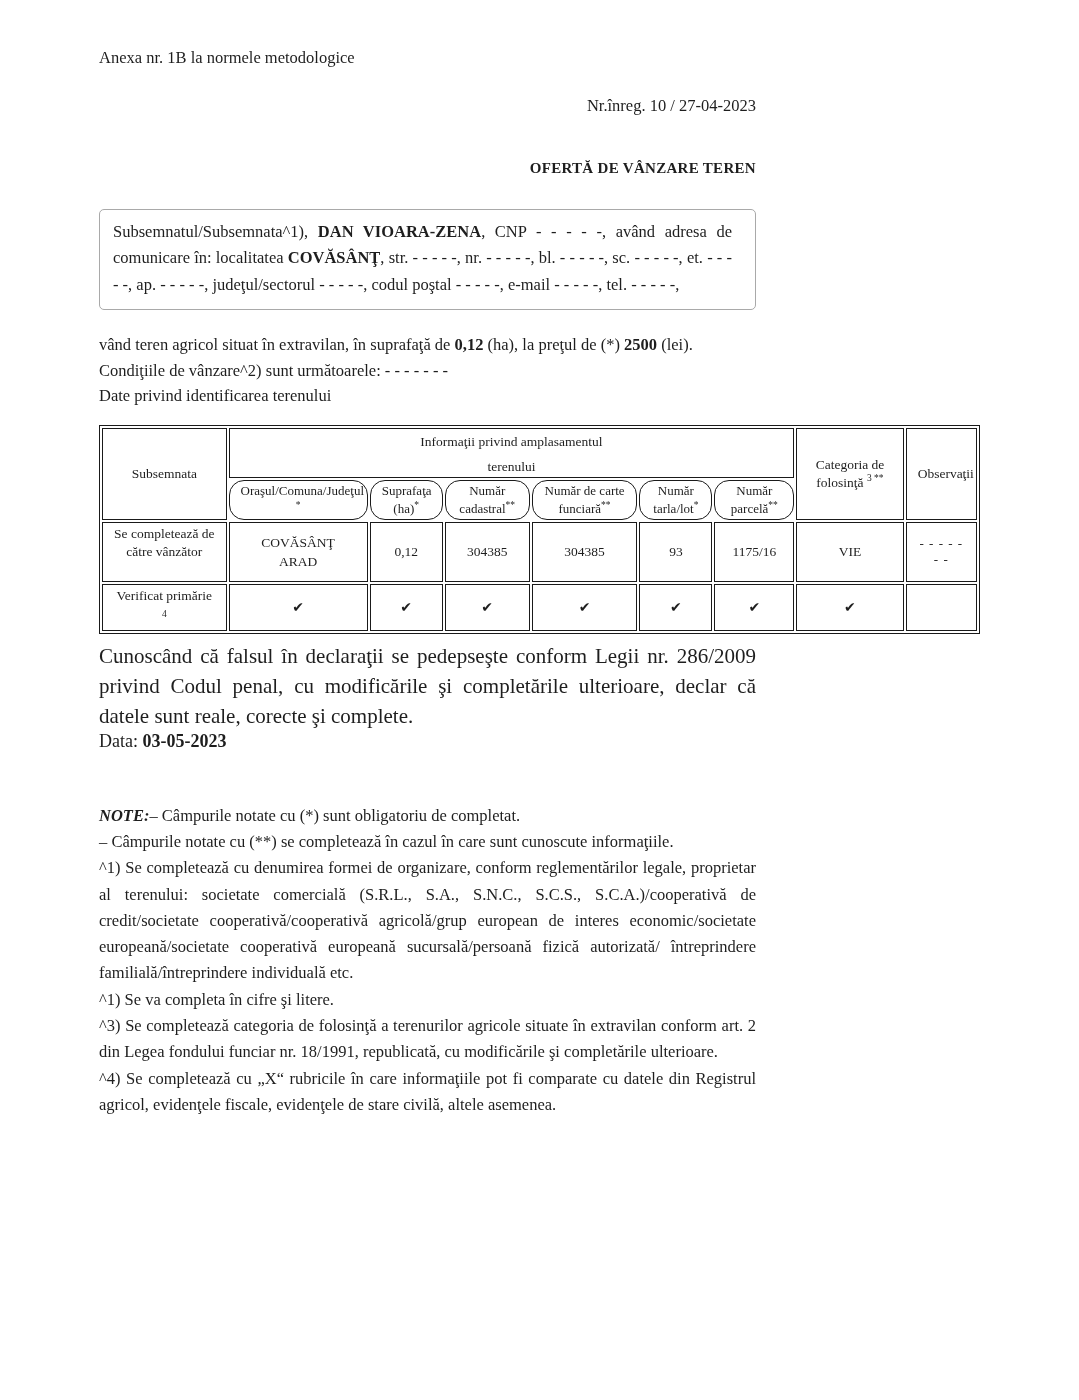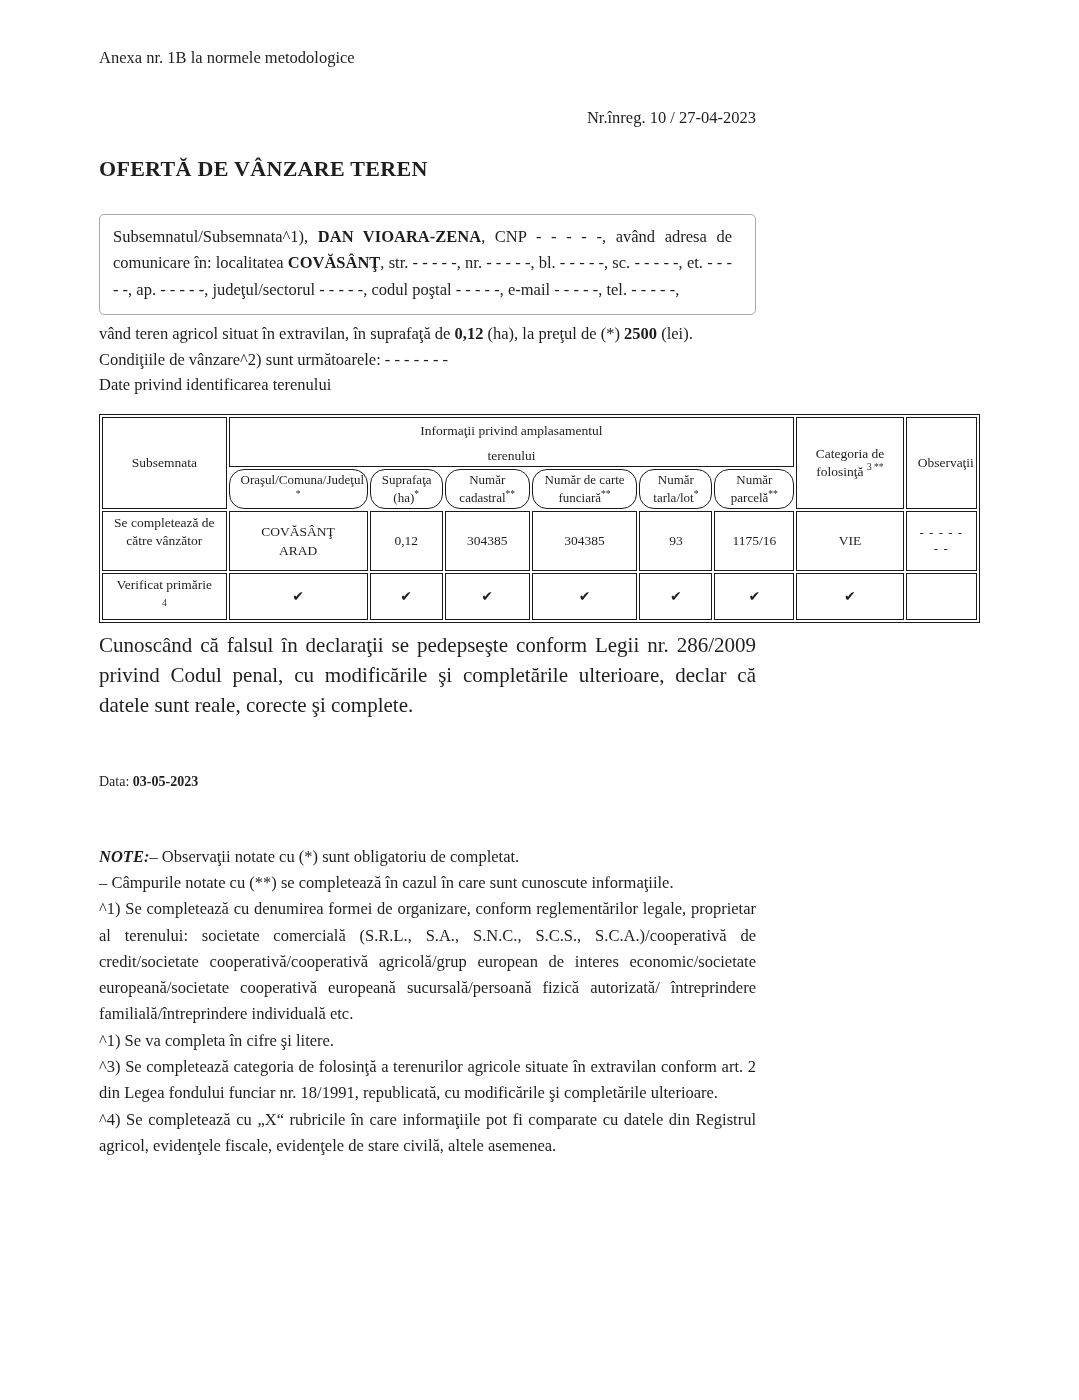--- a/index.html
+++ b/index.html
@@ -7,35 +7,35 @@
   body {
     width: 1079px; height: 1400px;
     font-family: "Liberation Serif", "DejaVu Serif", serif;
     color: #1e1e1e;
     position: relative;
     overflow: hidden;
   }
   .page { padding: 48px 99px 0 99px; width: 855px; }
 
   .anexa { font-size: 16.5px; line-height: 20px; }
-  .nr-inreg { font-size: 16.5px; line-height: 20px; text-align: right; margin-top: 40px; }
-  .doc-title { font-size: 22px; font-weight: bold; text-align: left; margin-top: 28px; letter-spacing: 0.3px; }
+  .nr-inreg { font-size: 16.5px; line-height: 20px; text-align: right; margin-top: 28px; }
+  .doc-title { font-size: 15px; font-weight: bold; text-align: right; margin-top: 44px; letter-spacing: 0.3px; }
 
   .intro-box {
     margin-top: 32px;
     border: 1.5px solid #a9a9a9;
     border-radius: 5px;
     padding: 9px 23px 11px 13px;
     font-size: 16.5px;
     line-height: 26.4px;
     text-align: justify;
   }
   .intro-box b { font-weight: bold; }
 
-  .lead { margin-top: 6px; font-size: 16.5px; line-height: 25.3px; }
+  .lead { margin-top: 22px; font-size: 16.5px; line-height: 25.3px; }
   .lead p { margin: 0; }
   .lead b { font-weight: bold; }
 
   table.land {
     margin-top: 17px;
     width: 881px;
     border-collapse: separate;
     border-spacing: 2px;
     border: 1.5px solid #1a1a1a;
     font-size: 13.5px;
@@ -73,21 +73,21 @@
   .check { font-weight: bold; font-size: 14px; }
   .val2 div { line-height: 19px; }
   td.dashes { font-size: 13px; letter-spacing: 1px; }
 
   .declaration {
     margin-top: 7px;
     font-size: 21px;
     line-height: 30px;
     text-align: justify;
   }
-  .date-line { margin-top: 52px; font-size: 14px; line-height: 20px; }
+  .date-line { font-size: 18px; line-height: 20px; }
   .date-line b { font-weight: bold; }
 
   .notes { margin-top: 52px; font-size: 16.5px; line-height: 26.3px; }
   .notes p { margin: 0; text-align: justify; }
   .notes .note-label { font-weight: bold; font-style: italic; }
 </style>
 </head>
 <body>
 
 <div class="page">
@@ -185,21 +185,21 @@
         <td></td>
       </tr>
     </tbody>
   </table>
 
   <p class="declaration">Cunoscând că falsul în declaraţii se pedepseşte conform Legii nr. 286/2009 privind Codul penal, cu modificările şi completările ulterioare, declar că datele sunt reale, corecte şi complete.</p>
 
   <p class="date-line"><span>Data: </span><b>03-05-2023</b></p>
 
   <div class="notes">
-    <p><span class="note-label">NOTE:</span><span>– Observaţii notate cu (*) sunt obligatoriu de completat.</span></p>
+    <p><span class="note-label">NOTE:</span><span>– Câmpurile notate cu (*) sunt obligatoriu de completat.</span></p>
     <p>– Câmpurile notate cu (**) se completează în cazul în care sunt cunoscute informaţiile.</p>
     <p>^1) Se completează cu denumirea formei de organizare, conform reglementărilor legale, proprietar al terenului: societate comercială (S.R.L., S.A., S.N.C., S.C.S., S.C.A.)/cooperativă de credit/societate cooperativă/cooperativă agricolă/grup european de interes economic/societate europeană/societate cooperativă europeană sucursală/persoană fizică autorizată/ întreprindere familială/întreprindere individuală etc.</p>
     <p>^1) Se va completa în cifre şi litere.</p>
     <p>^3) Se completează categoria de folosinţă a terenurilor agricole situate în extravilan conform art. 2 din Legea fondului funciar nr. 18/1991, republicată, cu modificările şi completările ulterioare.</p>
     <p>^4) Se completează cu „X“ rubricile în care informaţiile pot fi comparate cu datele din Registrul agricol, evidenţele fiscale, evidenţele de stare civilă, altele asemenea.</p>
   </div>
 
 </div>
 
 </body></html>

